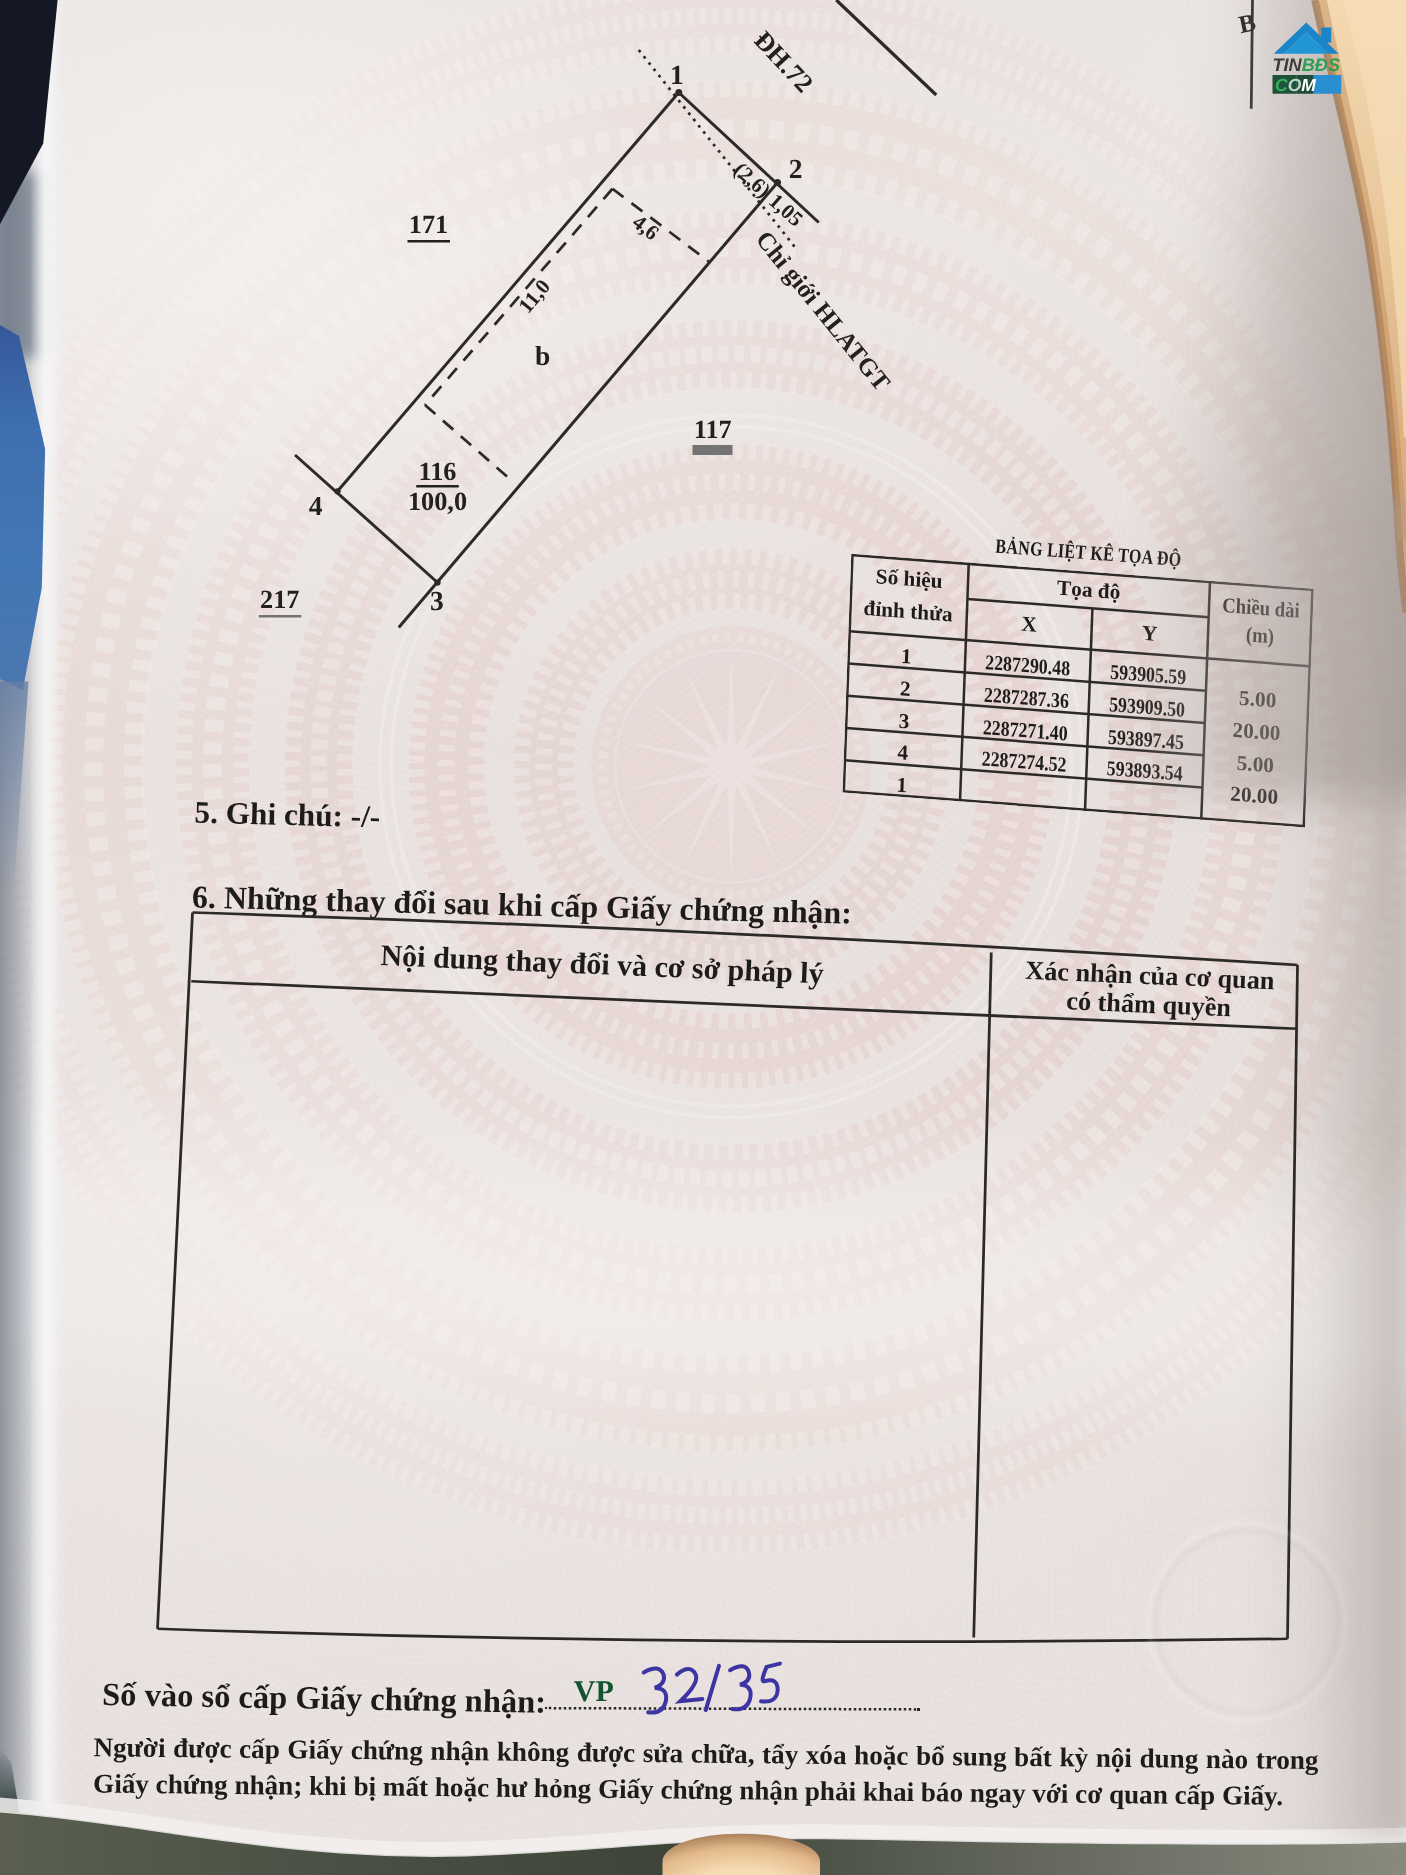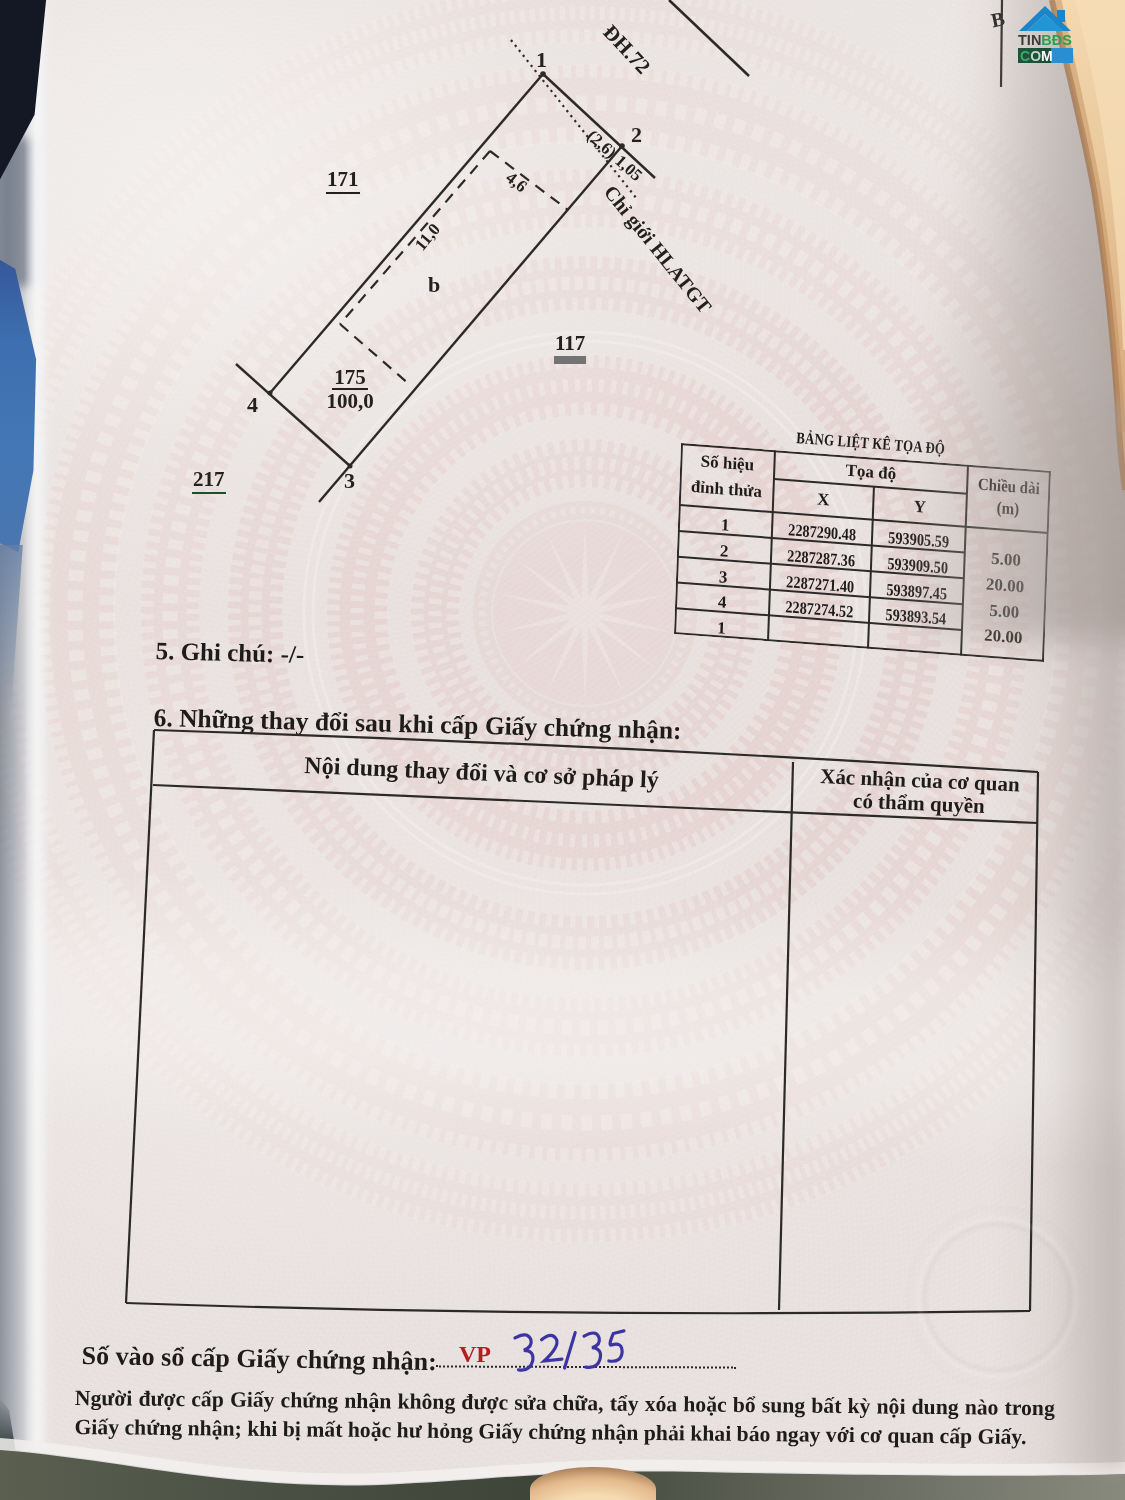--- a/index.html
+++ b/index.html
@@ -109,24 +109,24 @@
   <div class="abs" style="left:631px;top:122px;font:bold 22px 'Liberation Serif';">2</div>
 
   <div class="abs" style="left:344px;top:468px;font:bold 22px 'Liberation Serif';">3</div>
 
   <div class="abs" style="left:247px;top:392px;font:bold 22px 'Liberation Serif';">4</div>
 
   <div class="abs" style="left:326px;top:167px;font:bold 21px 'Liberation Serif';border-bottom:2px solid #23211f;padding:0 1px;">171</div>
 
   <div class="abs" style="left:554px;top:331px;font:bold 21px 'Liberation Serif';border-bottom:8px solid #737373;padding:0 1px;">117</div>
 
-  <div class="abs" style="left:192px;top:467px;font:bold 21px 'Liberation Serif';border-bottom:2px solid #14532d;padding:0 1px;">217</div>
+  <div class="abs" style="left:207px;top:467px;font:bold 21px 'Liberation Serif';border-bottom:2px solid #737373;padding:0 1px;">217</div>
 
   <div class="abs" style="left:310px;top:366px;width:80px;text-align:center;font:bold 21px/22px 'Liberation Serif';">
-    <div style="display:inline-block;border-bottom:2px solid #23211f;padding:0 2px;">175</div><br>100,0
+    <div style="display:inline-block;border-bottom:2px solid #23211f;padding:0 2px;">116</div><br>100,0
   </div>
 
   <div class="abs" style="left:428px;top:272px;font:bold 22px 'Liberation Serif';">b</div>
 
   <div class="abs" style="left:616px;top:20px;font:bold 21px 'Liberation Serif';transform:rotate(47deg);transform-origin:0 0;">ĐH.72</div>
 
   <div class="abs" style="left:617px;top:181px;font:bold 20px 'Liberation Serif';transform:rotate(51deg);transform-origin:0 0;">Chỉ giới HLATGT</div>
 
   <div class="abs" style="left:596px;top:126px;font:bold 17px 'Liberation Serif';transform:rotate(42deg);transform-origin:0 0;">(2,6)</div>
 
@@ -188,21 +188,21 @@
 </svg>
 
 <div class="abs" style="left:305px;top:752px;font:bold 24px 'Liberation Serif';color:#1e1c1a;transform:rotate(2.4deg);transform-origin:0 0;white-space:nowrap;">Nội dung thay đổi và cơ sở pháp lý</div>
 
 <div class="abs" style="left:818px;top:765px;width:205px;text-align:center;font:bold 21px/23px 'Liberation Serif';color:#1e1c1a;transform:rotate(2.4deg);transform-origin:0 0;">Xác nhận của cơ quan<br>có thẩm quyền</div>
 
 <div class="abs" style="left:82px;top:1341px;font:bold 26px 'Liberation Serif';color:#1e1c1a;transform:rotate(1.0deg);transform-origin:0 0;white-space:nowrap;">Số vào sổ cấp Giấy chứng nhận:</div>
 
 <div class="abs" style="left:436px;top:1366px;width:300px;border-bottom:2.6px dotted #2a2826;transform:rotate(0.2deg);"></div>
 
-<div class="abs" style="left:459px;top:1341px;font:bold 24px 'Liberation Serif';color:#b91c1c;">VP</div>
+<div class="abs" style="left:459px;top:1341px;font:bold 24px 'Liberation Serif';color:#14532d;">VP</div>
 
 <svg class="abs" style="left:499px;top:1322px" width="140" height="62" viewBox="0 0 150 70" fill="none" stroke="#3c34a3" stroke-width="3.6" stroke-linecap="round">
   <path d="M14,18 q14,-8 18,2 q2,8 -8,12 q12,0 10,12 q-3,12 -16,10"></path>
   <path d="M44,20 q12,-10 17,0 q3,8 -14,24 l20,-2"></path>
   <path d="M82,12 l-12,40"></path>
   <path d="M92,16 q14,-8 17,2 q2,8 -8,11 q12,1 9,13 q-3,11 -16,9"></path>
   <path d="M137,10 l-12,3 q-6,14 -2,13 q12,-4 12,8 q-1,12 -15,10"></path>
 </svg>
 
 <div class="abs" style="left:75px;top:1384px;width:980px;font:bold 21.7px/29px 'Liberation Serif';color:#1e1c1a;transform:rotate(0.6deg);transform-origin:0 0;">
@@ -258,21 +258,21 @@
     </linearGradient>
   </defs>
   <path d="M57,0 C67,48 85,115 99,190 C111,265 120,355 124,430 C126,465 129,480 130,490 L130,0 Z" fill="url(#skinv)"></path>
   <path d="M57,0 C67,48 85,115 99,190 C111,265 120,355 124,430 C126,465 129,480 130,490" fill="none" stroke="#a1744e" stroke-width="6" opacity=".75"></path>
   <path d="M63,0 C73,50 90,118 103,192 C114,266 123,356 127,432" fill="none" stroke="#c1905f" stroke-width="7" opacity=".5"></path>
   <path d="M80,0 C90,40 103,95 112,160 C120,220 126,290 128,350 L130,350 L130,0 Z" fill="#f6deb8" opacity=".7"></path>
 </svg>
 
 <div class="abs" style="left:1050px;top:400px;width:75px;height:1070px;filter:blur(8px);background:linear-gradient(90deg,rgba(190,182,178,0),rgba(178,168,163,.4) 72%,rgba(168,158,153,.48) 100%);"></div>
 
-<div class="abs" id="logo" style="left:1017px;top:4px;width:62px;height:60px;">
+<div class="abs" id="logo" style="left:1017px;top:16px;width:62px;height:60px;font-style:italic;">
   <svg width="62" height="60" viewBox="0 0 62 60">
     <polygon points="2,27 28,2 54,27 46,27 28,10 10,27" fill="#1a85c8"></polygon>
     <polygon points="28,10 46,27 10,27" fill="#2196d6"></polygon>
     <rect x="40" y="6" width="8" height="12" fill="#1a85c8"></rect>
     <text x="1" y="41" font-family="Liberation Sans" font-weight="bold" font-size="14.5" fill="#3c3c3c">TIN<tspan fill="#2f9e50">BĐS</tspan></text>
     <rect x="1" y="44" width="19" height="15" fill="#20513a"></rect>
     <rect x="20" y="44" width="14" height="15" fill="#1f4c38"></rect>
     <rect x="34" y="44" width="22" height="15" fill="#2a8fd2"></rect>
     <text x="3" y="57" font-family="Liberation Sans" font-weight="bold" font-size="14" fill="#35b060">C<tspan fill="#bcd8c8">O</tspan><tspan fill="#ffffff">M</tspan></text>
   </svg>

